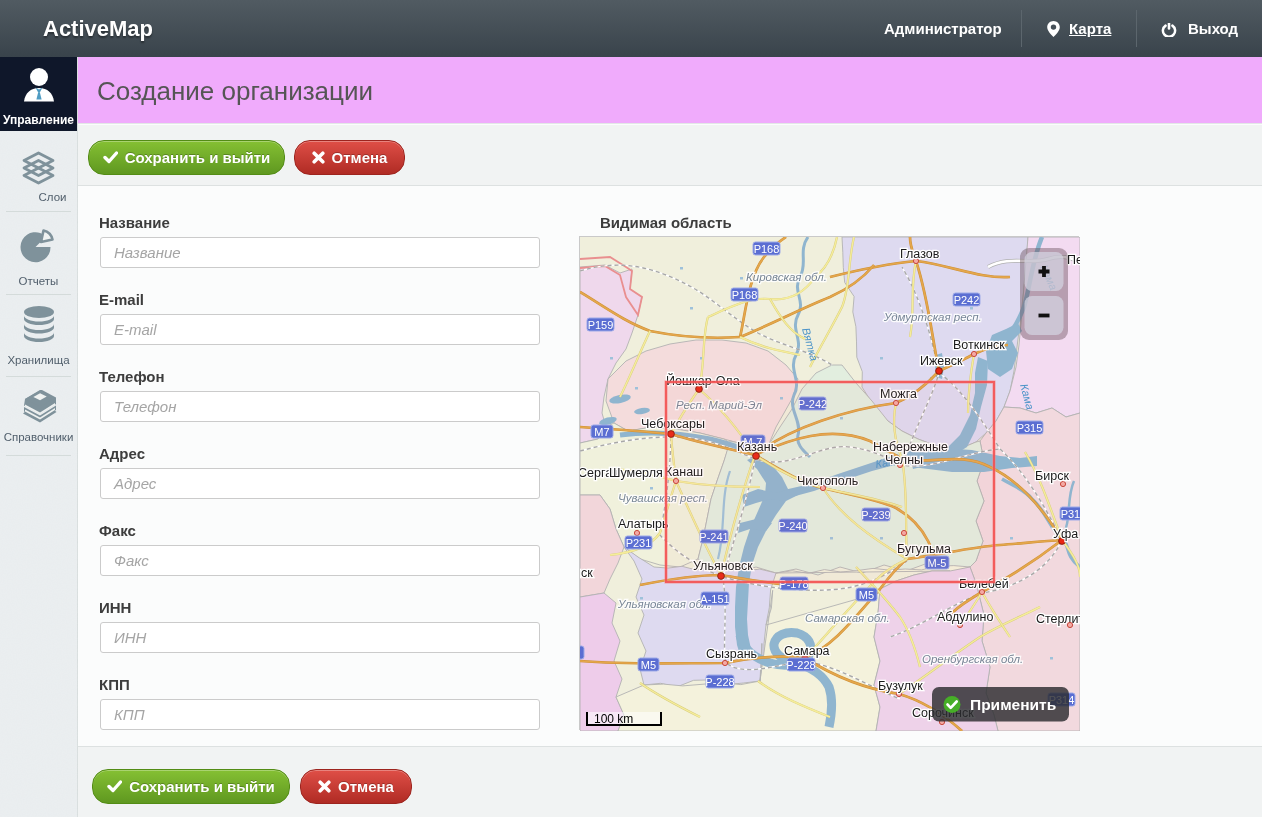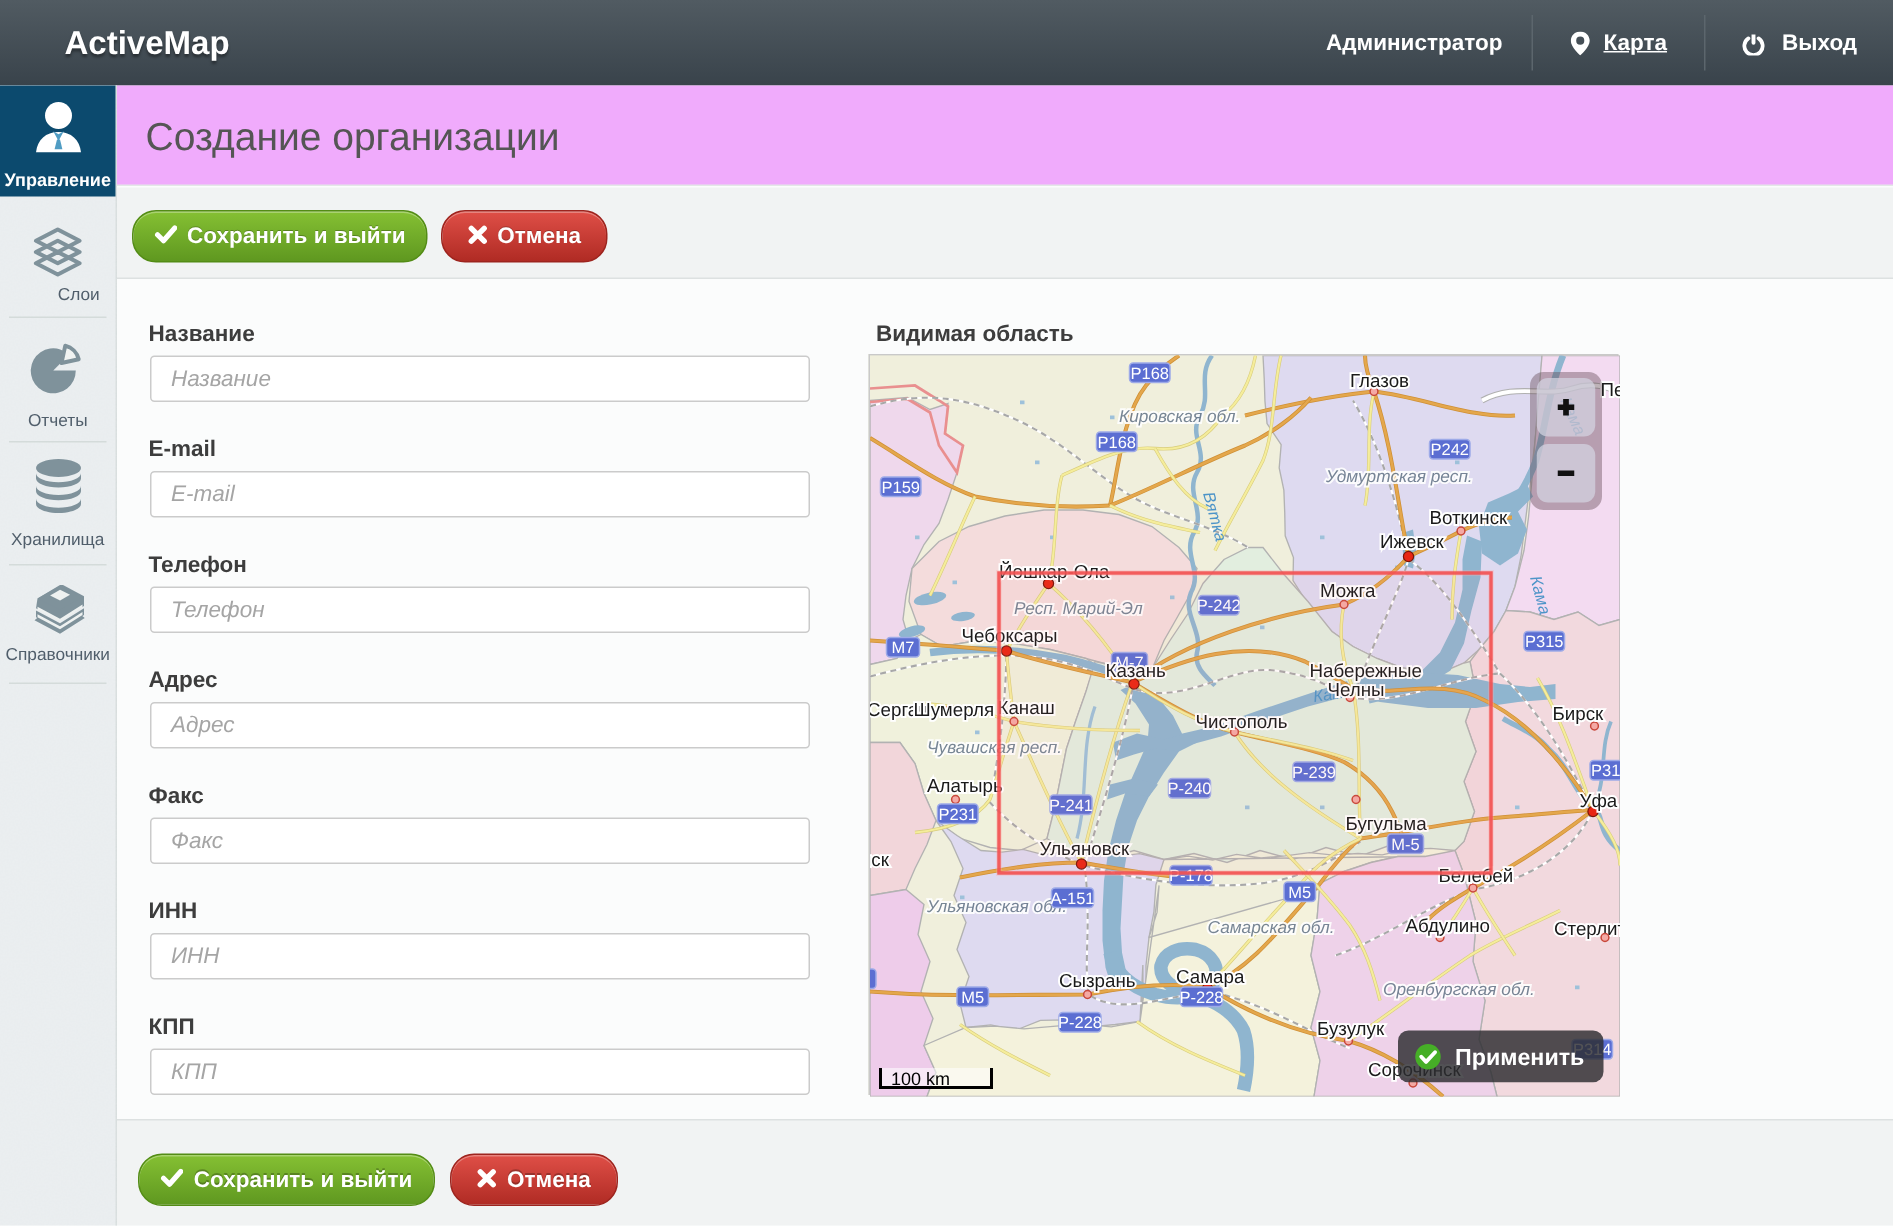--- a/index.html
+++ b/index.html
@@ -4,34 +4,34 @@
 <style>
 * { margin:0; padding:0; box-sizing:border-box; }
 html,body { width:1262px; height:817px; overflow:hidden; font-family:"Liberation Sans", sans-serif; background:#fbfcfc; }
 .abs { position:absolute; }
 #topbar { position:absolute; left:0; top:0; width:1262px; height:57px;
   background:linear-gradient(#515b62,#39434b); }
 #logo { position:absolute; left:17px; top:16px; color:#fff; font-size:22px; font-weight:bold; text-shadow:0 2px 2px rgba(0,0,0,.4);margin-left:26px; }
 .topitem { position:absolute; top:0; height:72px; line-height:57px; color:#fff; font-size:15px; font-weight:bold; }
 .topsep { position:absolute; top:10px; height:37px; width:1px; background:#5c666d; }
 #sidebar { position:absolute; left:0; top:57px; width:78px; height:760px; background:#e8ecee; border-right:1px solid #d6dcdc; }
-#active-item { position:absolute; left:0; top:57px; width:77px; height:74px; background:#0c4a6e; }
+#active-item { position:absolute; left:0; top:57px; width:77px; height:74px; background:#0f172a; }
 .sblbl { position:absolute; left:0; width:77px; text-align:center; font-size:11.5px; color:#505e6b; }
 .sbsep { position:absolute; left:6px; width:65px; height:1px; background:#d4dbda; }
 #pghead { position:absolute; left:78px; top:57px; width:1184px; height:67px; background:#f0abfc; border-bottom:1px solid #e3e7e7; }
 #pghead h1 { position:absolute; left:19px; top:19px; font-size:26px; font-weight:normal; color:#555; }
 .toolbar { position:absolute; left:78px; width:1184px; background:#f1f3f3; }
 #toolbar-top { top:125px; height:61px; border-bottom:1px solid #dde1e1; }
 #toolbar-bottom { top:746px; height:71px; border-top:1px solid #dde1e1; }
 .btn { position:absolute; border-radius:16px; color:#fff; font-size:15px; font-weight:bold; text-align:center; text-shadow:0 -1px 0 rgba(0,0,0,.25); box-shadow:inset 0 1px 0 rgba(255,255,255,.3); }
 .btn-green { background:linear-gradient(#85c033,#5f9820); border:1px solid #538c15; }
 .btn-red { background:linear-gradient(#df4f47,#b02b24); border:1px solid #9d241e; }
 .form-label { position:absolute; left:99px; font-size:15px; font-weight:bold; color:#3d3d3d; }
 .form-input { position:absolute; left:100px; width:440px; height:31px; background:#fff; border:1px solid #cbcbcb; border-radius:3px; color:#a5a5a5; font-style:italic; font-size:15px; line-height:29px; padding-left:13px; }
-#map-label { position:absolute; left:584px; top:214px; font-size:15px; font-weight:bold; color:#3d3d3d; }
+#map-label { position:absolute; left:600px; top:214px; font-size:15px; font-weight:bold; color:#3d3d3d; }
 #mapbox { position:absolute; left:579px; top:236px; width:500px; height:494px; border:1px solid #c9c9c9; background:#f0efda; }
 </style>
 </head>
 <body>
 <div id="topbar">
   <div id="logo">ActiveMap</div>
   <div class="topitem" style="left:884px;">Администратор</div>
   <div class="topsep" style="left:1021px;"></div>
   <div class="topitem" style="left:1069px;text-decoration:underline;">Карта</div>
   <div class="topsep" style="left:1136px;"></div>

